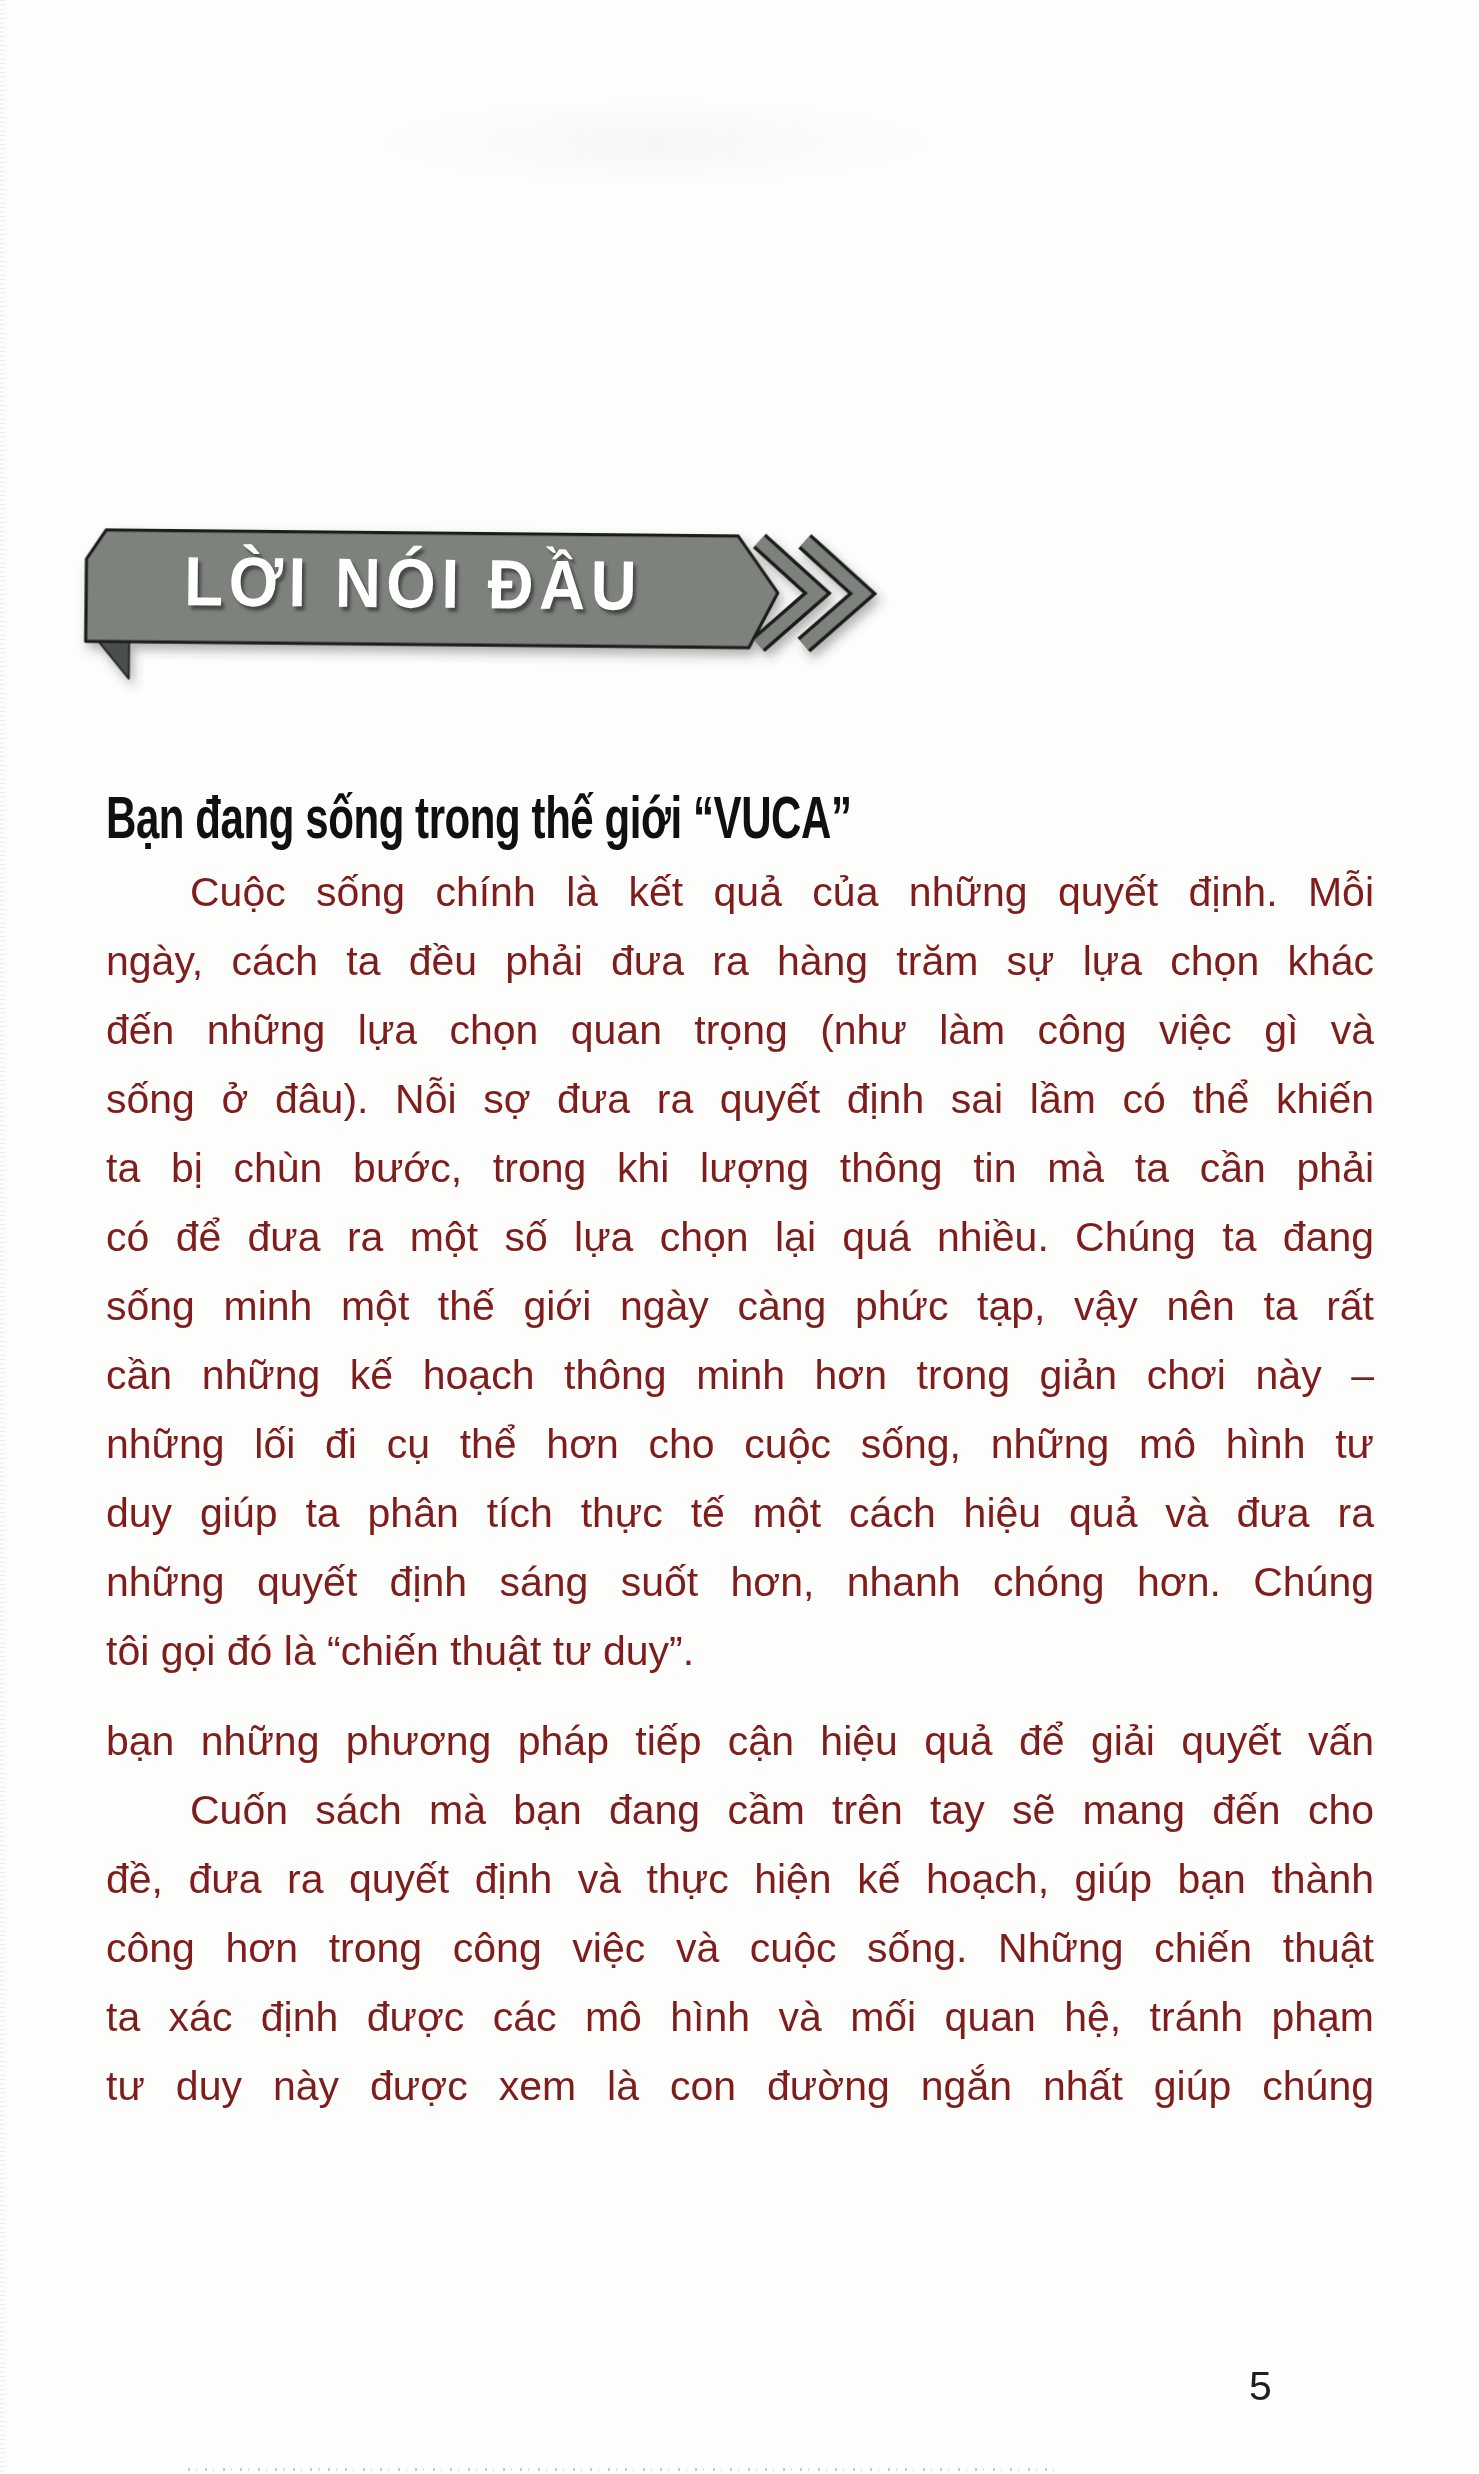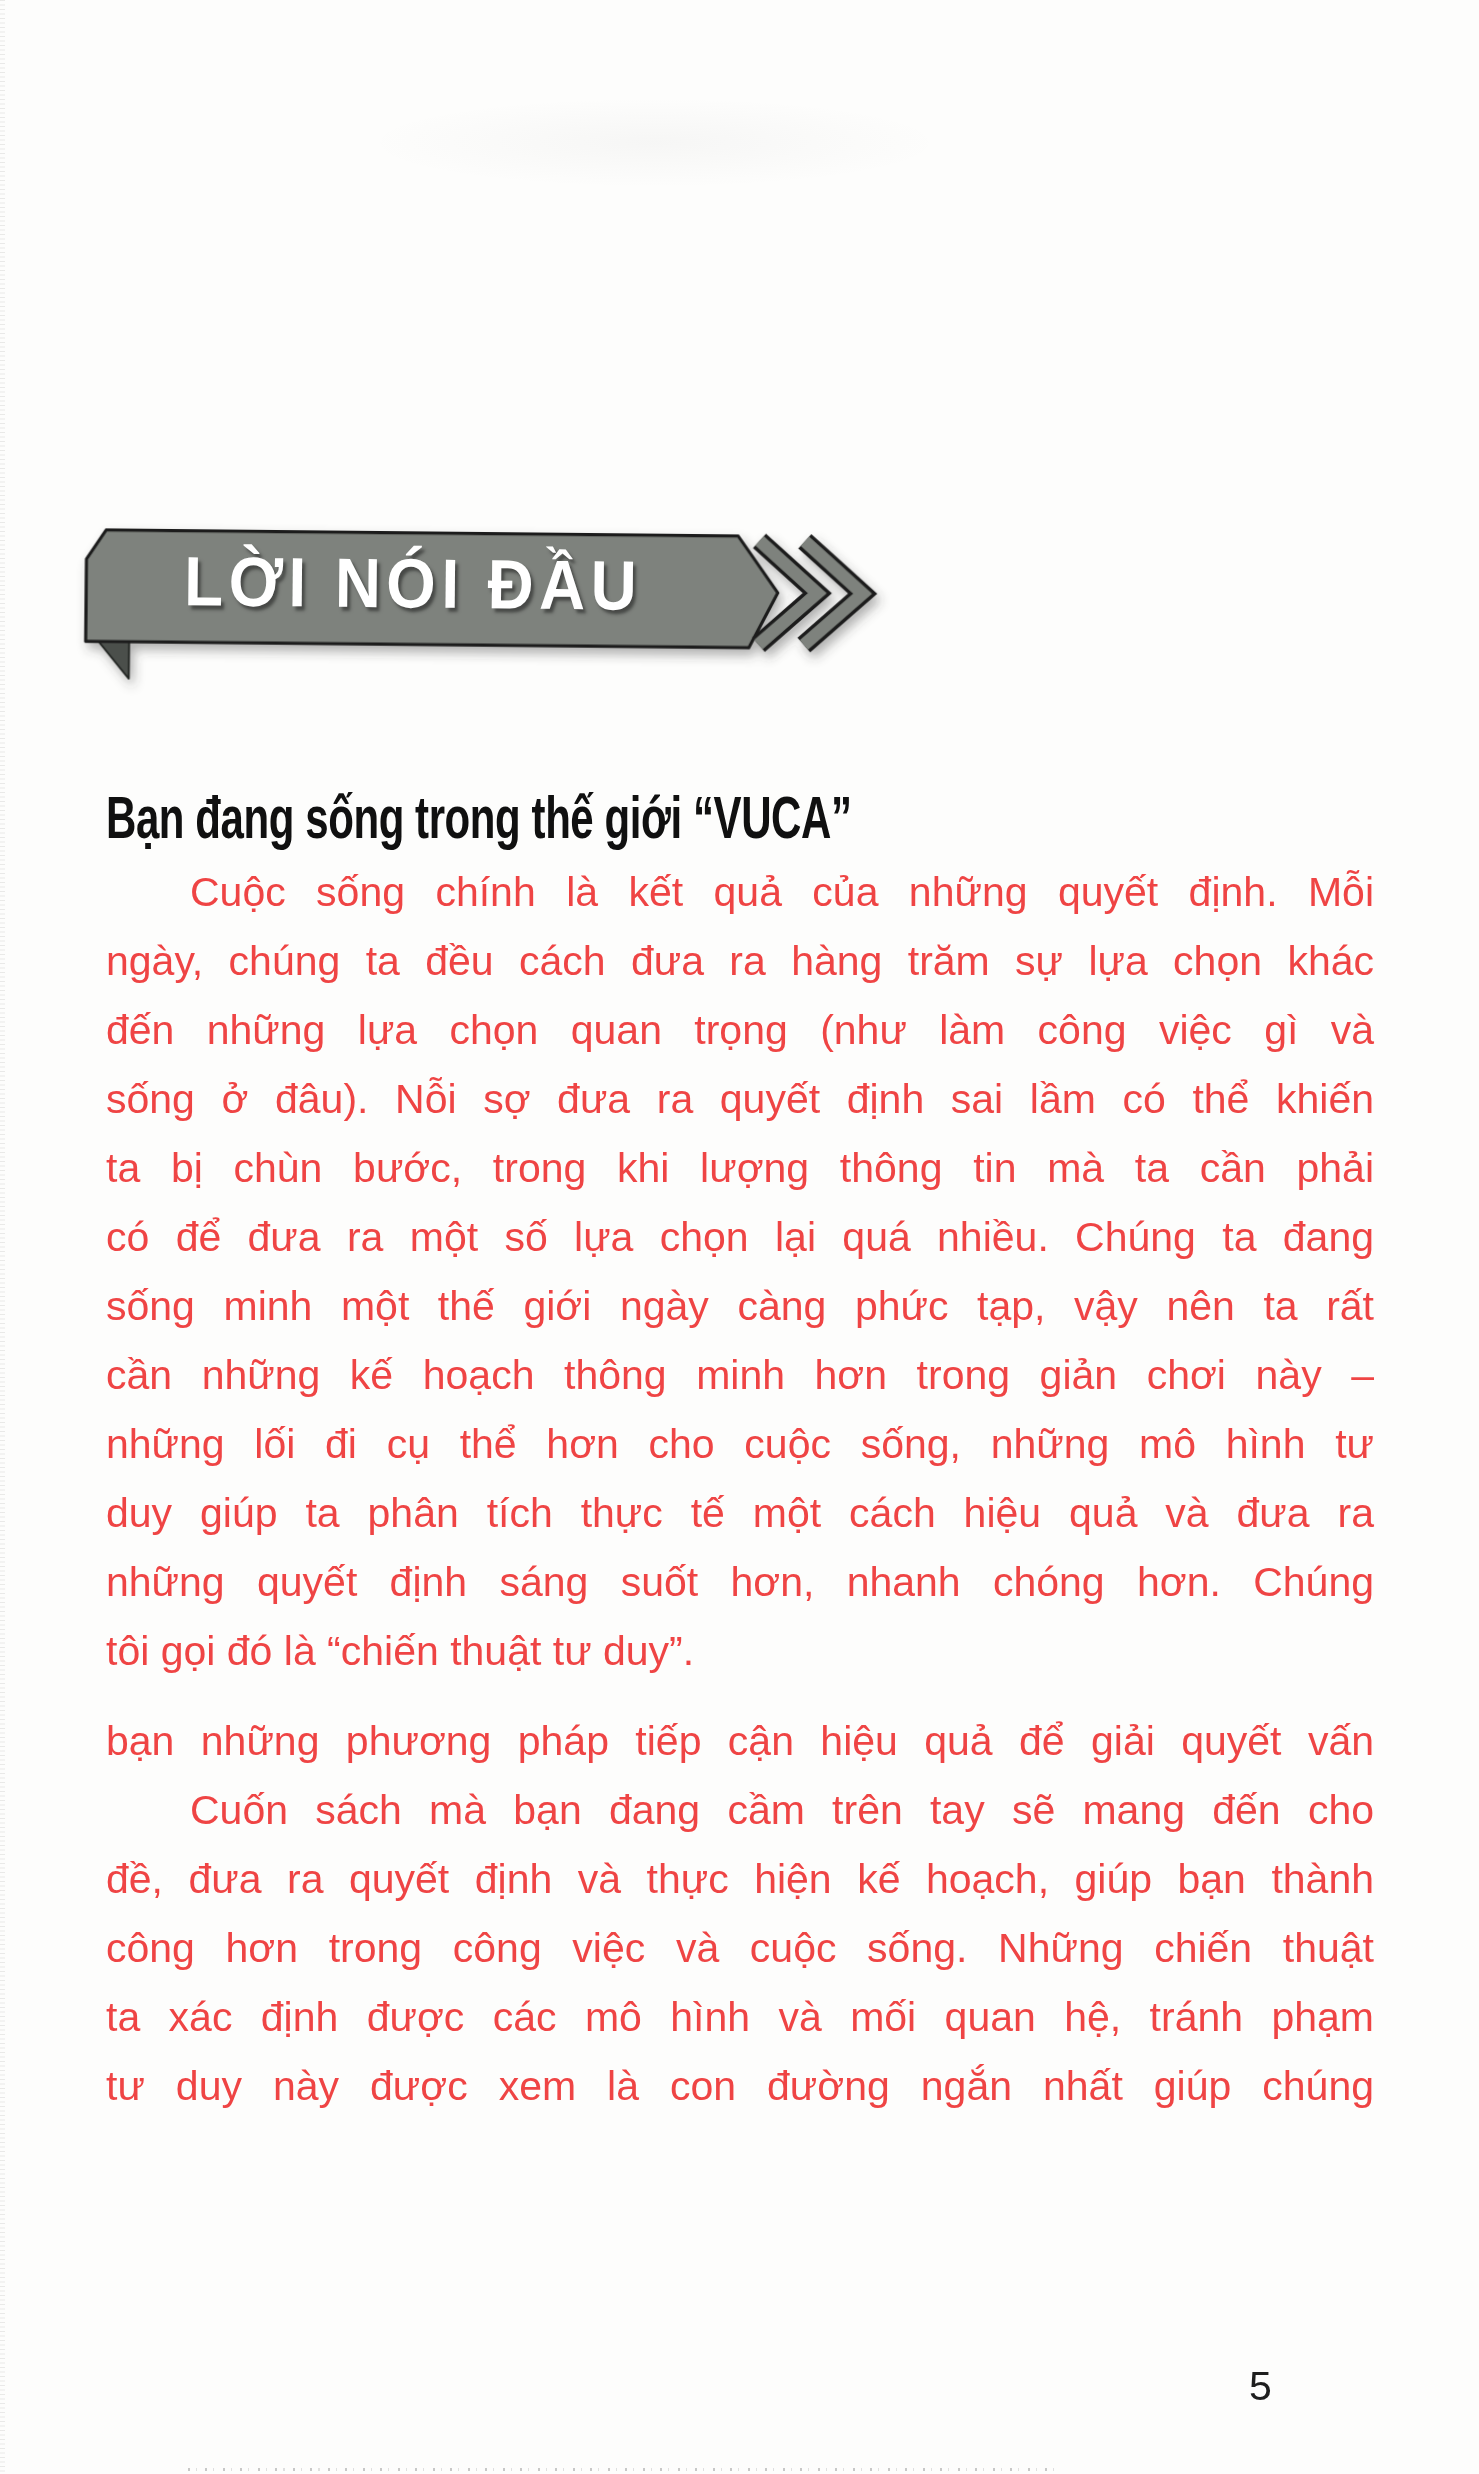--- a/index.html
+++ b/index.html
@@ -36,21 +36,21 @@
   .section-heading{
     position:absolute;left:106px;top:745px;
     font-size:60px;line-height:1.1;font-weight:bold;color:#101010;
     white-space:nowrap;letter-spacing:-0.6px;
     transform:scale(0.70,1.0);transform-origin:left top;
   }
 
   
   .body-text{
     position:absolute;left:106px;top:858px;width:1268px;
-    font-size:41px;line-height:69px;color:#ef4444;
+    font-size:41px;line-height:69px;color:#7f1d1d;
   }
   .para + .para{margin-top:21.4px;}
   .line{
     text-align:justify;
     text-align-last:justify;
     text-justify:inter-word;
     white-space:normal;
   }
   .line.first{text-indent:84px;}
   .line.last{text-align-last:left;}
@@ -111,21 +111,21 @@
       </g>
     </svg>
     <div class="banner-title">LỜI NÓI ĐẦU</div>
   </div>
 
   <h1 class="section-heading">Bạn đang sống trong thế giới “VUCA”</h1>
 
   <div class="body-text">
       <div class="para">
         <div class="line first">Cuộc sống chính là kết quả của những quyết định. Mỗi</div>
-        <div class="line">ngày, chúng ta đều cách đưa ra hàng trăm sự lựa chọn khác</div>
+        <div class="line">ngày, cách ta đều phải đưa ra hàng trăm sự lựa chọn khác</div>
         <div class="line">đến những lựa chọn quan trọng (như làm công việc gì và</div>
         <div class="line">sống ở đâu). Nỗi sợ đưa ra quyết định sai lầm có thể khiến</div>
         <div class="line">ta bị chùn bước, trong khi lượng thông tin mà ta cần phải</div>
         <div class="line">có để đưa ra một số lựa chọn lại quá nhiều. Chúng ta đang</div>
         <div class="line">sống minh một thế giới ngày càng phức tạp, vậy nên ta rất</div>
         <div class="line">cần những kế hoạch thông minh hơn trong giản chơi này –</div>
         <div class="line">những lối đi cụ thể hơn cho cuộc sống, những mô hình tư</div>
         <div class="line">duy giúp ta phân tích thực tế một cách hiệu quả và đưa ra</div>
         <div class="line">những quyết định sáng suốt hơn, nhanh chóng hơn. Chúng</div>
         <div class="line last">tôi gọi đó là “chiến thuật tư duy”.</div>

